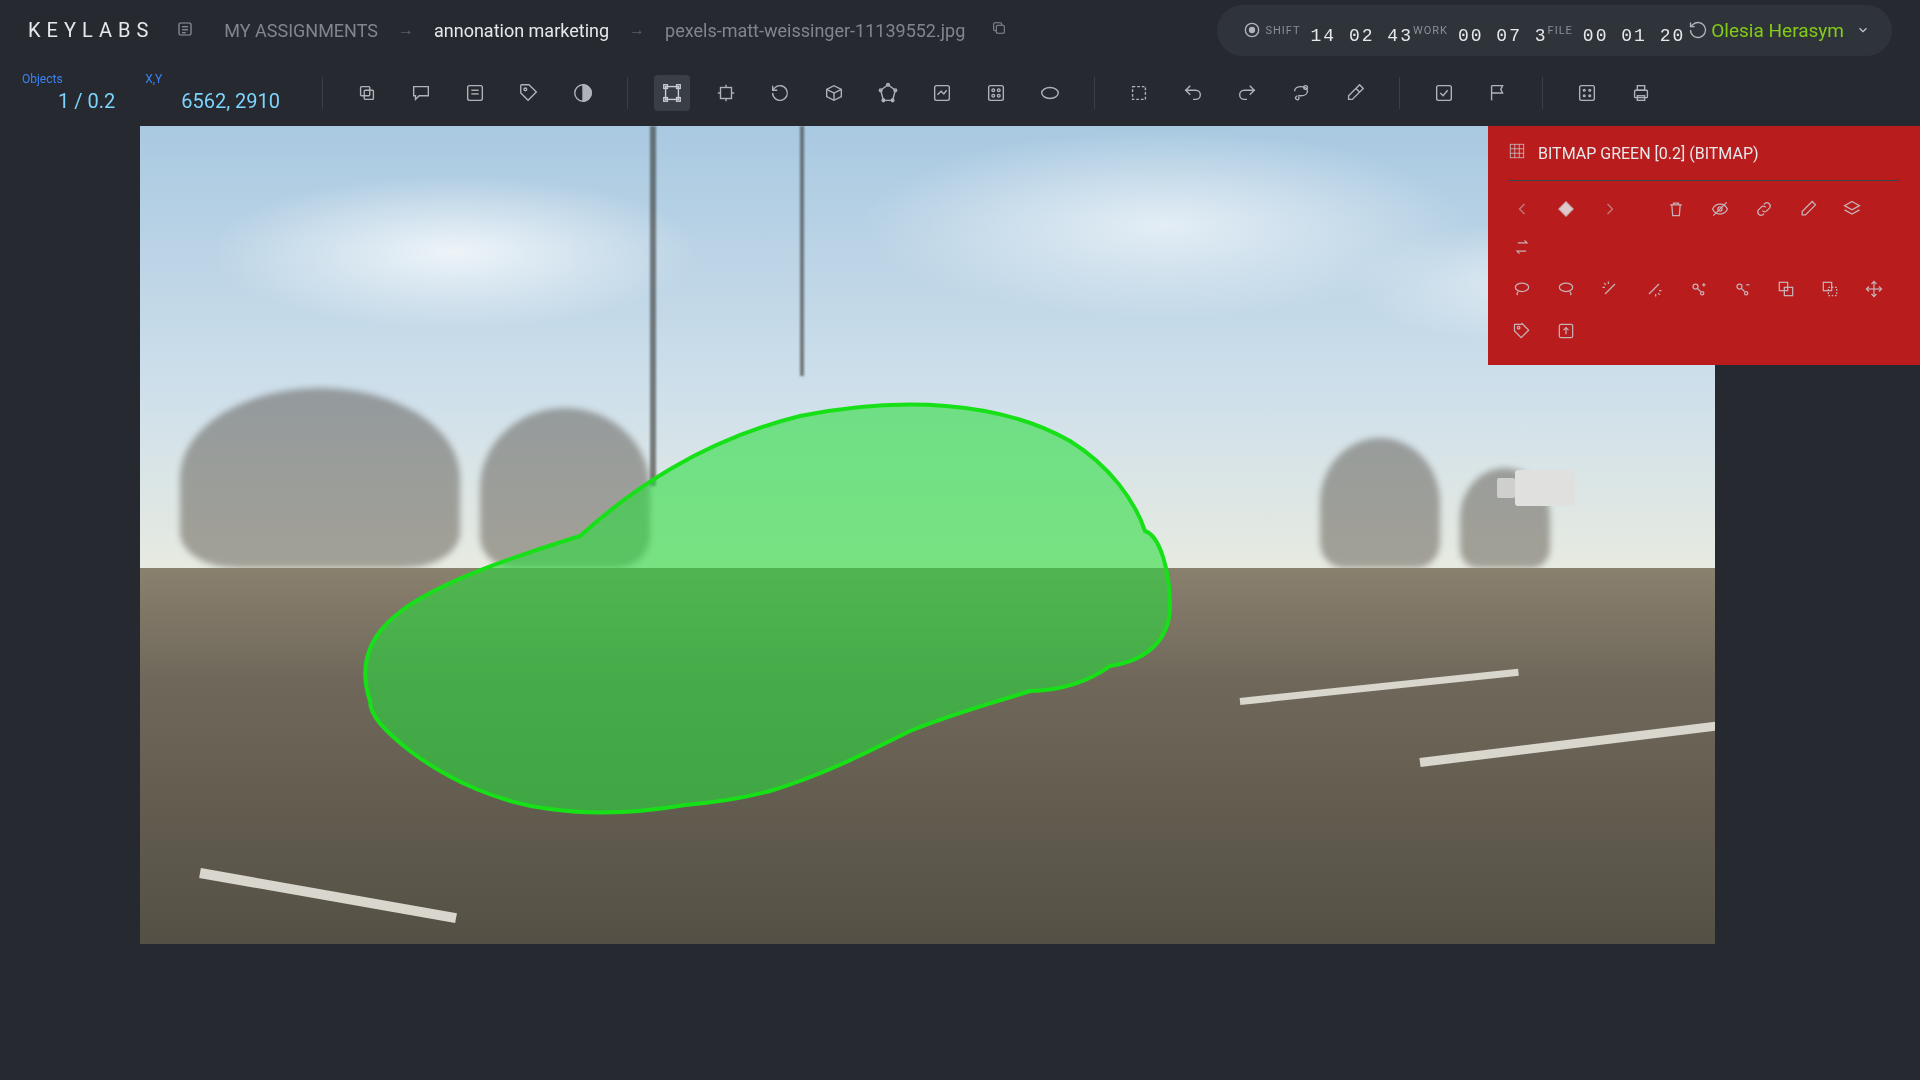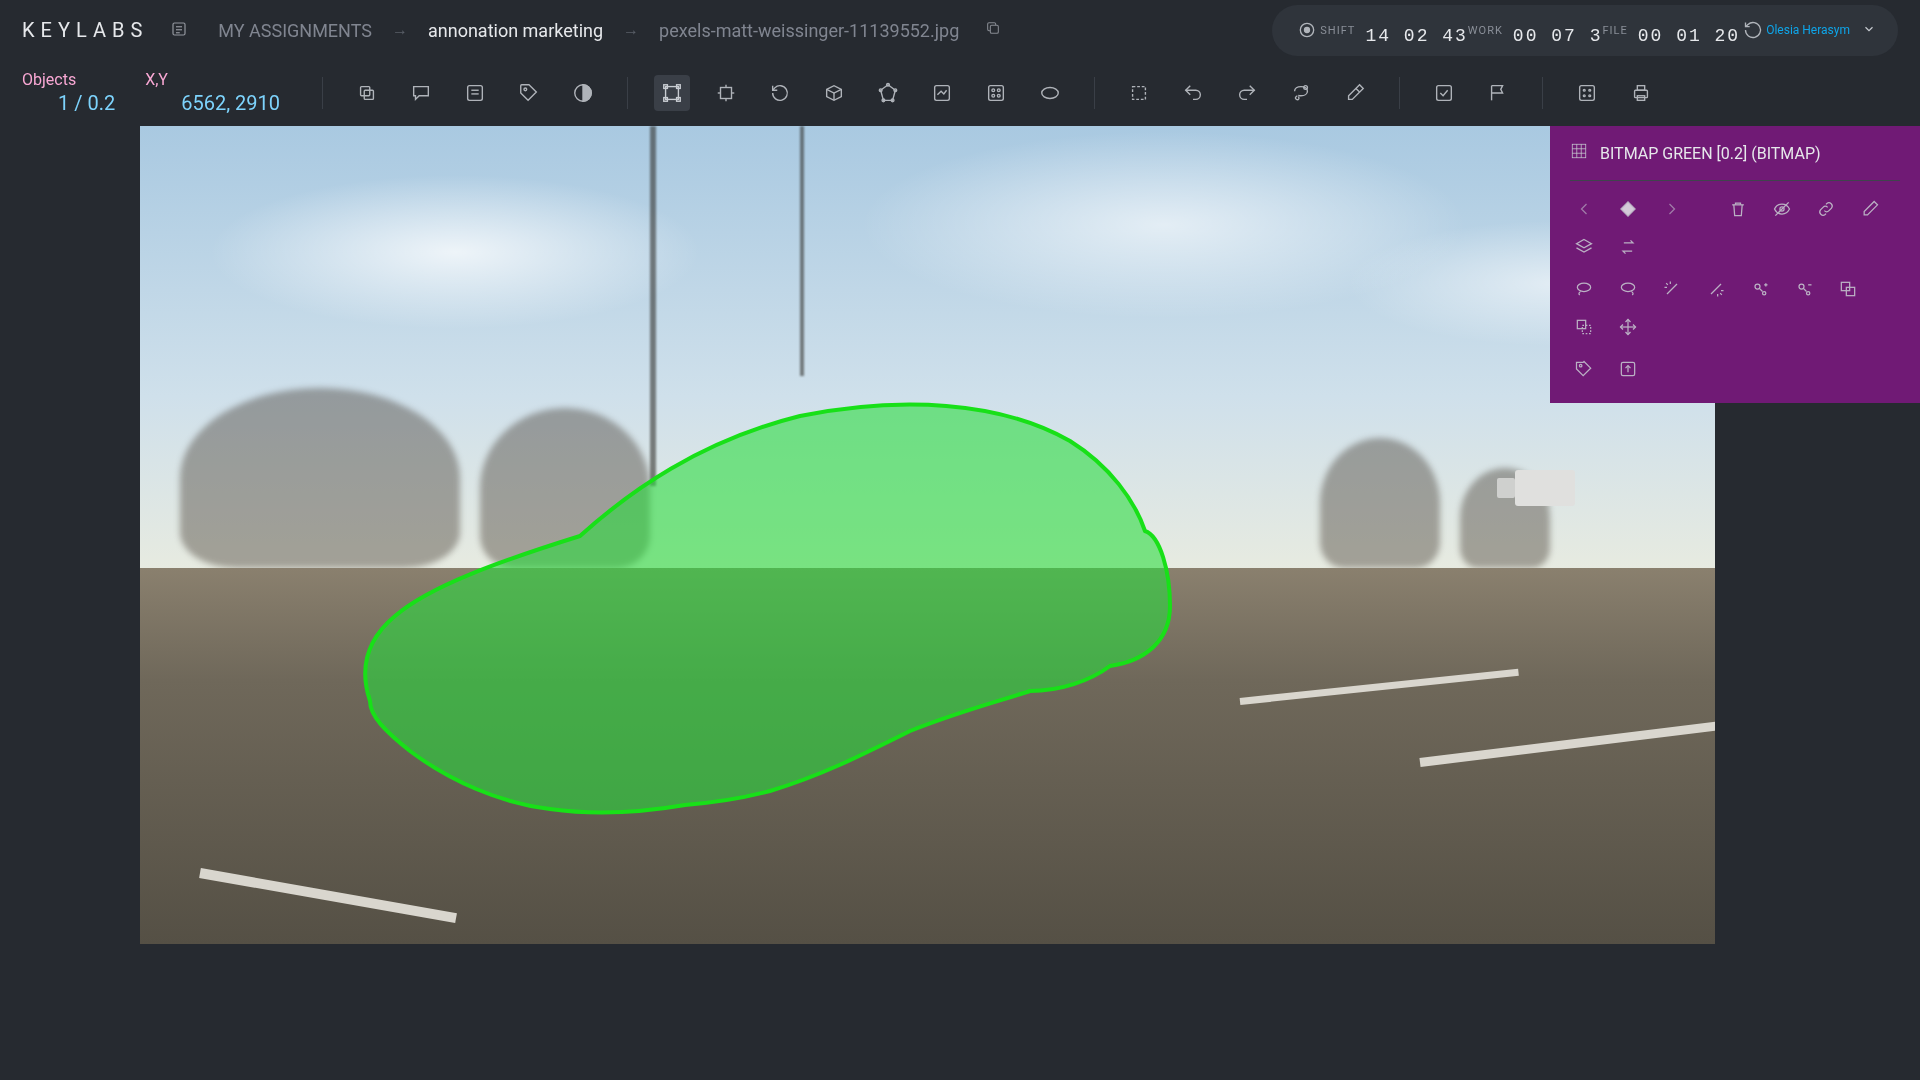--- a/index.html
+++ b/index.html
@@ -9,21 +9,21 @@
   color: #d0d3d8;
   width: 1920px;
   height: 1080px;
   overflow: hidden;
   font-size: 17px;
 }
 .header {
   display: flex;
   align-items: center;
   height: 60px;
-  padding: 0 22px;
+  padding: 0 28px;
   background: #262a30;
 }
 .logo {
   letter-spacing: 6px;
   font-size: 20px;
   font-weight: 400;
   color: #e6e8eb;
   margin-right: 22px;
 }
 .breadcrumb {
@@ -44,32 +44,32 @@
   margin-left: auto;
   display: flex;
   align-items: center;
   background: #2f343b;
   border-radius: 28px;
   padding: 10px 22px;
 }
 .timer-group { display: flex; align-items: center; gap: 10px; }
 .timer-label { font-size: 11px; color: #8a8f98; letter-spacing: 1px; }
 .timer-value { font-family: "Courier New", monospace; font-size: 18px; color: #e6e8eb; letter-spacing: 2px; margin-top: 11px; }
-.user-menu { display: flex; align-items: center; gap: 12px; font-size: 12px; color: #0ea5e9; }
+.user-menu { display: flex; align-items: center; gap: 12px; font-size: 19px; color: #84cc16; }
 .icon-btn { cursor: pointer; display: inline-flex; align-items: center; justify-content: center; width: 26px; height: 26px; opacity: 0.85; }
 .toolbar {
   display: flex;
   align-items: center;
   height: 66px;
   padding: 0 22px;
   background: #262a30;
   gap: 18px;
 }
 .stats { display: flex; flex-direction: column; font-size: 14px; line-height: 1.3; }
-.stats .label { color: #f9a8d4; font-size: 16px; }
+.stats .label { color: #3b82f6; font-size: 12px; }
 .stats .value { color: #7dd3fc; font-size: 20px; margin-left: 36px; }
 .stats-group { display: flex; gap: 30px; margin-right: 16px; }
 .tool-divider { width: 1px; height: 32px; background: #3a3f47; margin: 0 8px; }
 .tool-icon {
   width: 36px; height: 36px;
   display: inline-flex; align-items: center; justify-content: center;
   cursor: pointer;
   border-radius: 4px;
   opacity: 0.85;
 }
@@ -115,22 +115,22 @@
 }
 .car-mask {
   position: absolute;
   left: 160px; top: 235px;
   width: 1000px; height: 480px;
 }
 .car-mask svg { width: 100%; height: 100%; }
 .side-panel {
   position: absolute;
   right: 0; top: 0;
-  width: 370px;
-  background: #701a75;
+  width: 432px;
+  background: #b91c1c;
   padding: 16px 20px 20px 20px;
 }
 .panel-title {
   display: flex; align-items: center; gap: 12px;
   font-size: 16px; color: #e6e8eb;
   margin-bottom: 16px;
 }
 .panel-hr { height: 1px; background: #3f444c; margin: 14px 0; }
 .panel-toolbar {
   display: flex; flex-wrap: wrap; gap: 10px 16px;

